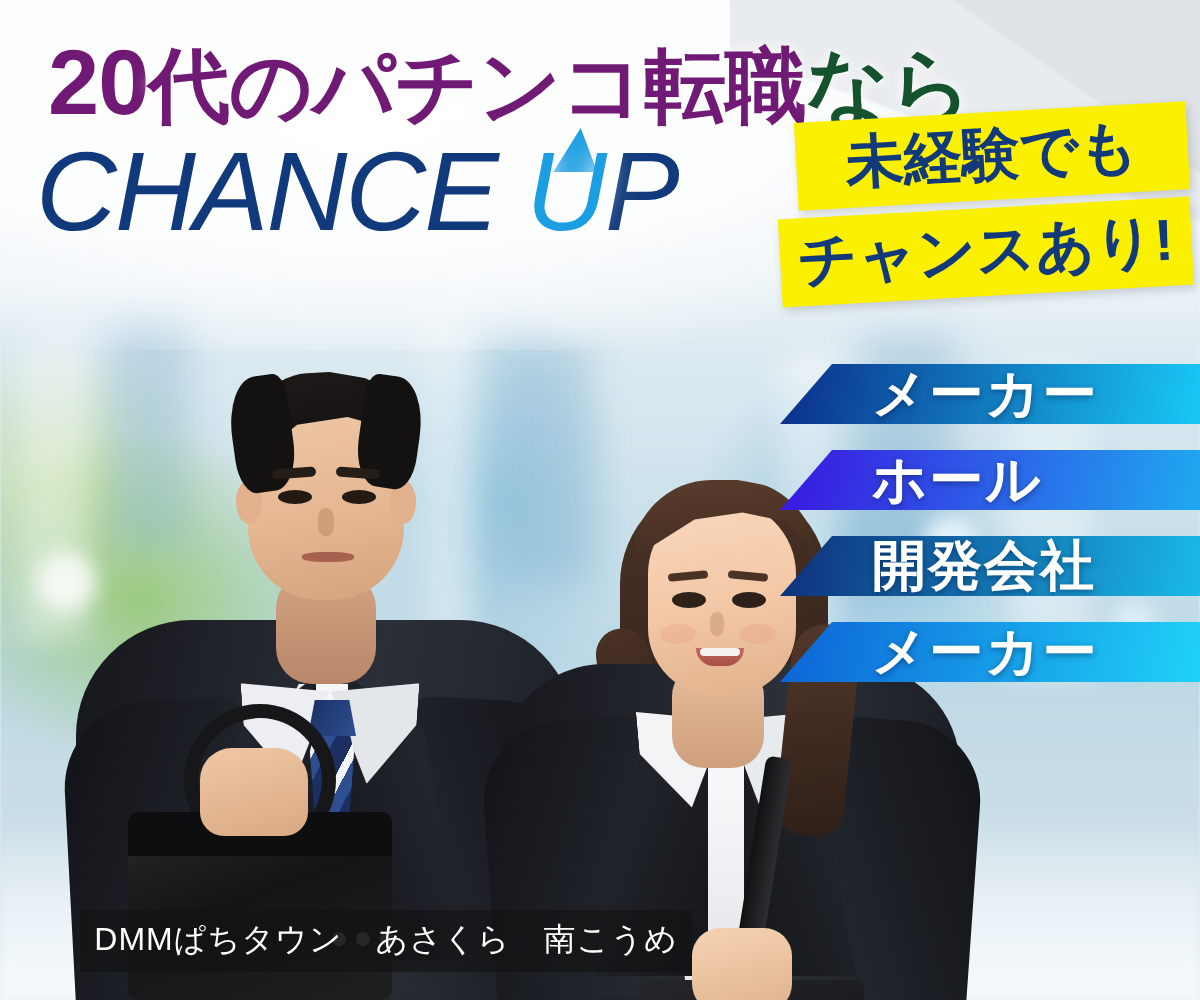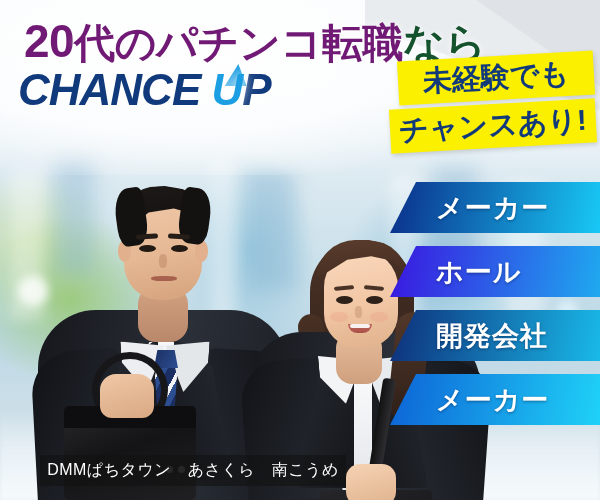--- a/index.html
+++ b/index.html
@@ -162,39 +162,39 @@
 
   
   .headline{position:absolute;left:24px;top:18px;z-index:20;}
   .hl-line1{font-size:41px;font-weight:bold;letter-spacing:-0.5px;line-height:1;white-space:nowrap;
       text-shadow:0 1px 0 rgba(255,255,255,.85),0 0 7px rgba(255,255,255,.9);}
   .hl-20{color:#123a7a;font-size:46px;}
   .hl-dark{color:#701a75;}
   .hl-blue{color:#14532d;}
 
   .logo{position:absolute;left:18px;top:68px;z-index:20;white-space:nowrap;
-      font-size:44px;font-weight:bold;font-style:italic;letter-spacing:-1px;line-height:1;
+      font-size:56px;font-weight:normal;font-style:italic;letter-spacing:-1px;line-height:1;
       text-shadow:0 2px 10px rgba(255,255,255,.95),0 0 18px rgba(255,255,255,.85);}
   .logo .navy{color:#103a7c;}
   .logo .cyan{color:#1c9ee2;position:relative;}
   .logo .u-wrap{position:relative;display:inline-block;}
   .u-arrow{position:absolute;left:16px;top:-4px;width:0;height:0;
       border-left:9px solid transparent;border-right:13px solid transparent;border-bottom:22px solid #1c9ee2;
       transform:skewX(-12deg);}
 
   
   .badge{position:absolute;z-index:25;background:#faf000;color:#123a7a;font-weight:bold;
       display:flex;align-items:center;justify-content:center;white-space:nowrap;
       box-shadow:1px 2px 5px rgba(0,0,0,.16);}
   .badge1{left:398px;top:56px;width:196px;height:44px;font-size:29px;transform:rotate(-3.2deg);}
   .badge2{left:390px;top:104px;width:206px;height:44px;font-size:29px;transform:rotate(-3.2deg);}
 
   
   .cats{position:absolute;right:0;top:182px;z-index:22;width:210px;}
-  .cat{position:relative;height:51px;margin-bottom:13px;display:flex;align-items:center;
+  .cat{position:relative;height:30px;margin-bottom:13px;display:flex;align-items:center;
       color:#fff;font-weight:bold;font-size:27px;letter-spacing:1px;
       clip-path:polygon(26px 0,100% 0,100% 100%,0 100%);
       padding-left:46px;box-sizing:border-box;
       text-shadow:0 1px 3px rgba(0,20,60,.45);}
   .cat-label{position:relative;z-index:2;}
 
   
   .caption{position:absolute;left:40px;top:455px;width:306px;height:31px;z-index:24;
       background:rgba(18,18,18,.62);display:flex;align-items:center;justify-content:center;
       color:#ffffff;font-size:16px;letter-spacing:.5px;white-space:nowrap;}

